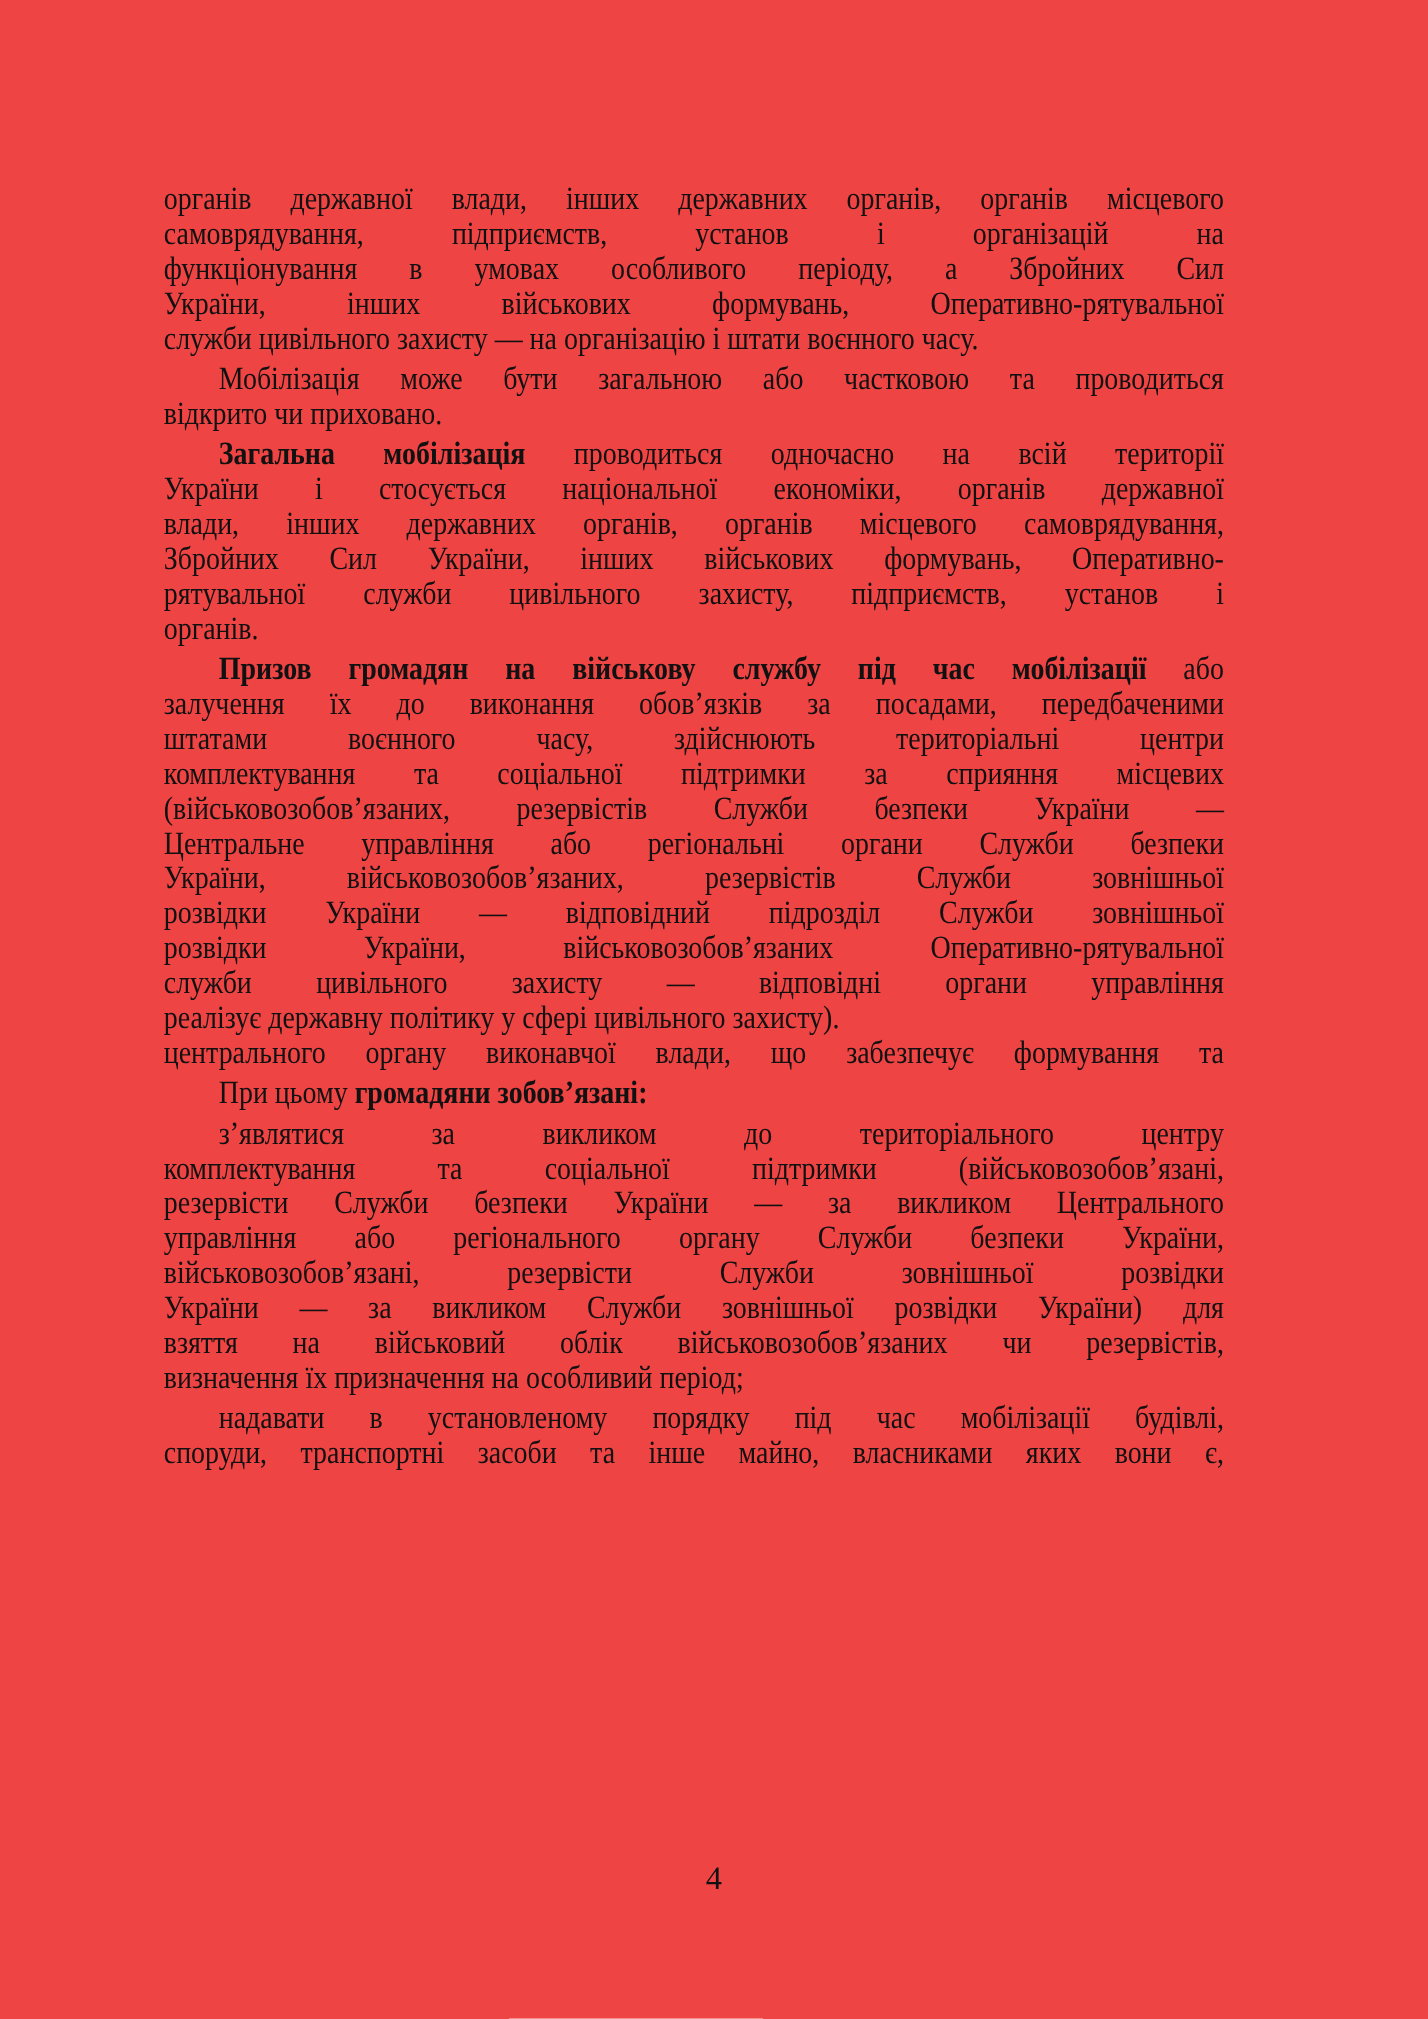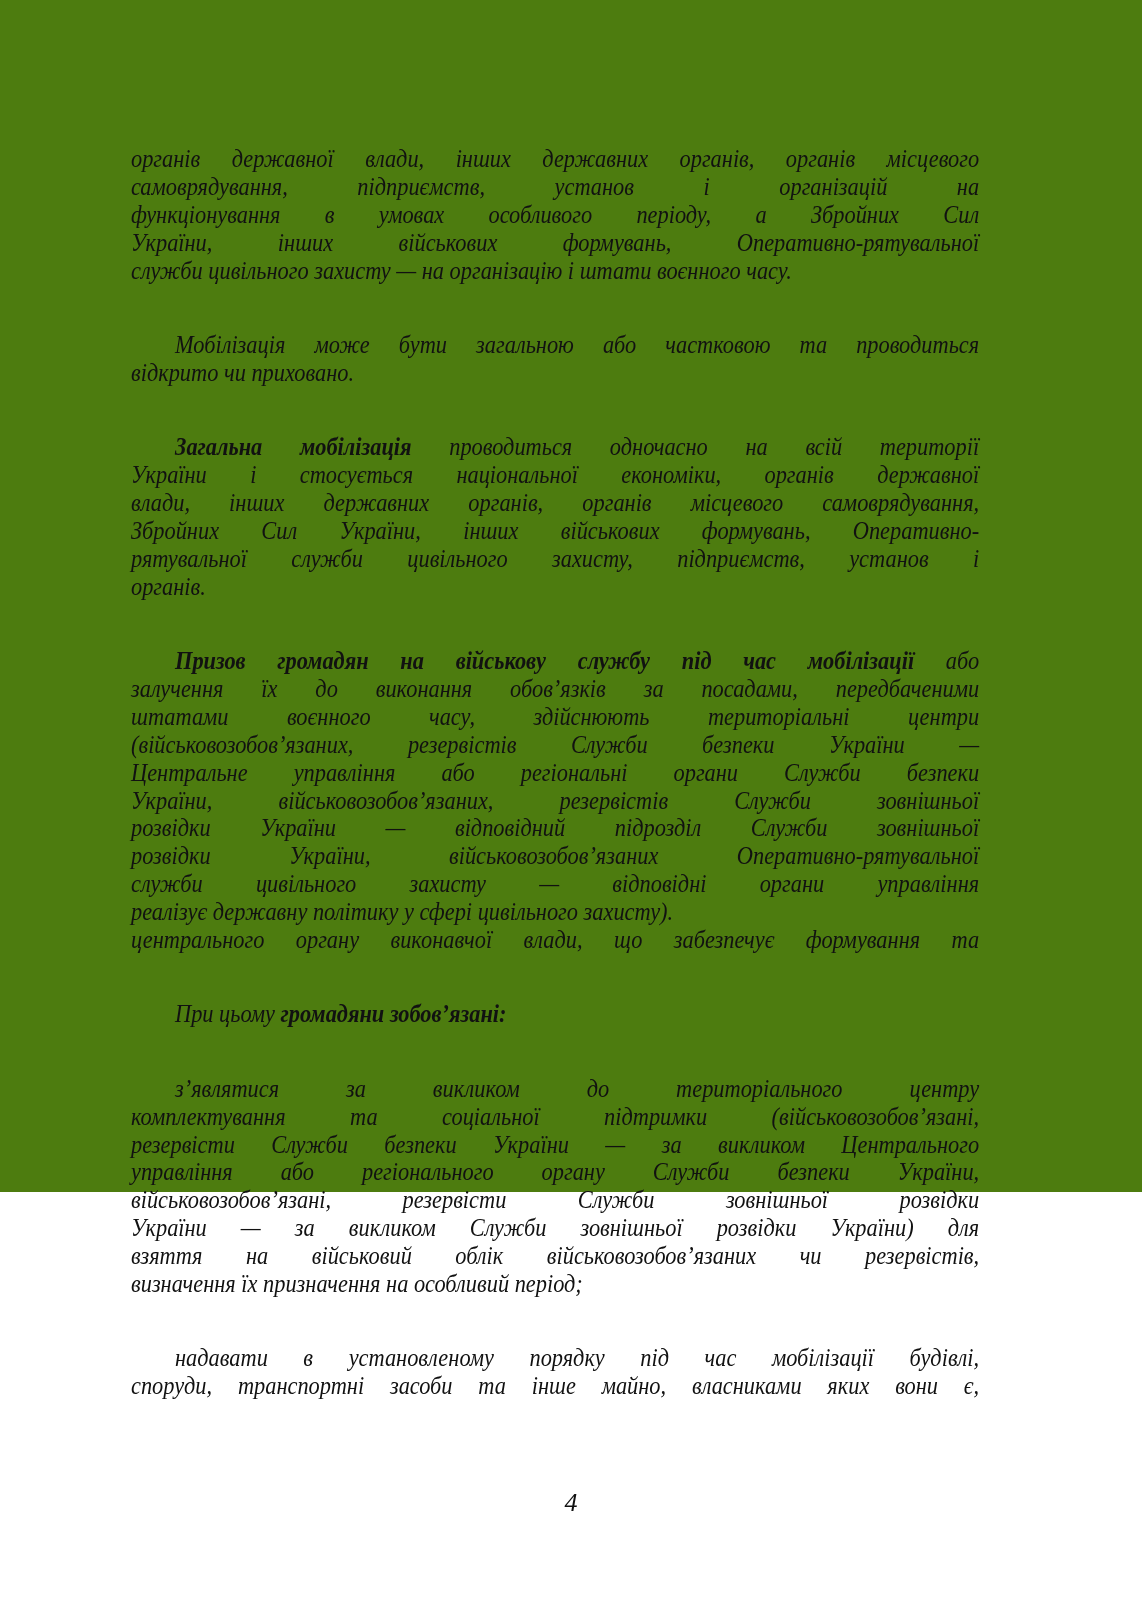--- a/index.html
+++ b/index.html
@@ -12,41 +12,40 @@
       height: 1615px;
       position: relative;
       overflow: hidden;
       color: #111111;
     }
     .page {
       position: absolute;
       left: 0;
       top: 0;
       width: 1142px;
-      height: 1192px;
-      background: #4d7c0f;
-      font-style: italic;
+      height: 1615px;
+      background: #ef4444;
     }
     .text-column {
       position: absolute;
       left: 131px;
       top: 145px;
       width: 848px;
     }
     .line {
       display: block;
       height: 27.9px;
       line-height: 27.9px;
       white-space: nowrap;
       font-family: "Liberation Serif", "DejaVu Serif", serif;
       font-size: 26px;
       transform-origin: left center;
       overflow: visible;
     }
-    .line.indent { padding-left: 44px; margin-top: 42px; }
+    .line.indent { padding-left: 44px; }
     .para-gap { height: 4.5px; }
     .bold { font-weight: bold; }
     .inner {
       display: inline-block;
       transform: scaleX(0.86);
       transform-origin: left center;
       width: 116.3%;
     }
     .inner.justify {
       text-align: justify;
@@ -87,20 +86,21 @@
         <div class="line"><span class="inner justify"><span>влади, інших державних органів, органів місцевого самоврядування,</span></span></div>
         <div class="line"><span class="inner justify"><span>Збройних Сил України, інших військових формувань, Оперативно-</span></span></div>
         <div class="line"><span class="inner justify"><span>рятувальної служби цивільного захисту, підприємств, установ і</span></span></div>
         <div class="line"><span class="inner"><span>органів.</span></span></div>
       </div>
       <div class="para-gap"></div>
       <div>
         <div class="line indent"><span class="inner justify"><span class="bold">Призов громадян на військову службу під час мобілізації</span> <span>або</span></span></div>
         <div class="line"><span class="inner justify"><span>залучення їх до виконання обов’язків за посадами, передбаченими</span></span></div>
         <div class="line"><span class="inner justify"><span>штатами воєнного часу, здійснюють територіальні центри</span></span></div>
+        <div class="line"><span class="inner justify"><span>комплектування та соціальної підтримки за сприяння місцевих</span></span></div>
         <div class="line"><span class="inner justify"><span>(військовозобов’язаних, резервістів Служби безпеки України —</span></span></div>
         <div class="line"><span class="inner justify"><span>Центральне управління або регіональні органи Служби безпеки</span></span></div>
         <div class="line"><span class="inner justify"><span>України, військовозобов’язаних, резервістів Служби зовнішньої</span></span></div>
         <div class="line"><span class="inner justify"><span>розвідки України — відповідний підрозділ Служби зовнішньої</span></span></div>
         <div class="line"><span class="inner justify"><span>розвідки України, військовозобов’язаних Оперативно-рятувальної</span></span></div>
         <div class="line"><span class="inner justify"><span>служби цивільного захисту — відповідні органи управління</span></span></div>
         <div class="line"><span class="inner"><span>реалізує державну політику у сфері цивільного захисту).</span></span></div>
         <div class="line"><span class="inner justify"><span>центрального органу виконавчої влади, що забезпечує формування та</span></span></div>
       </div>
       <div class="para-gap"></div>

